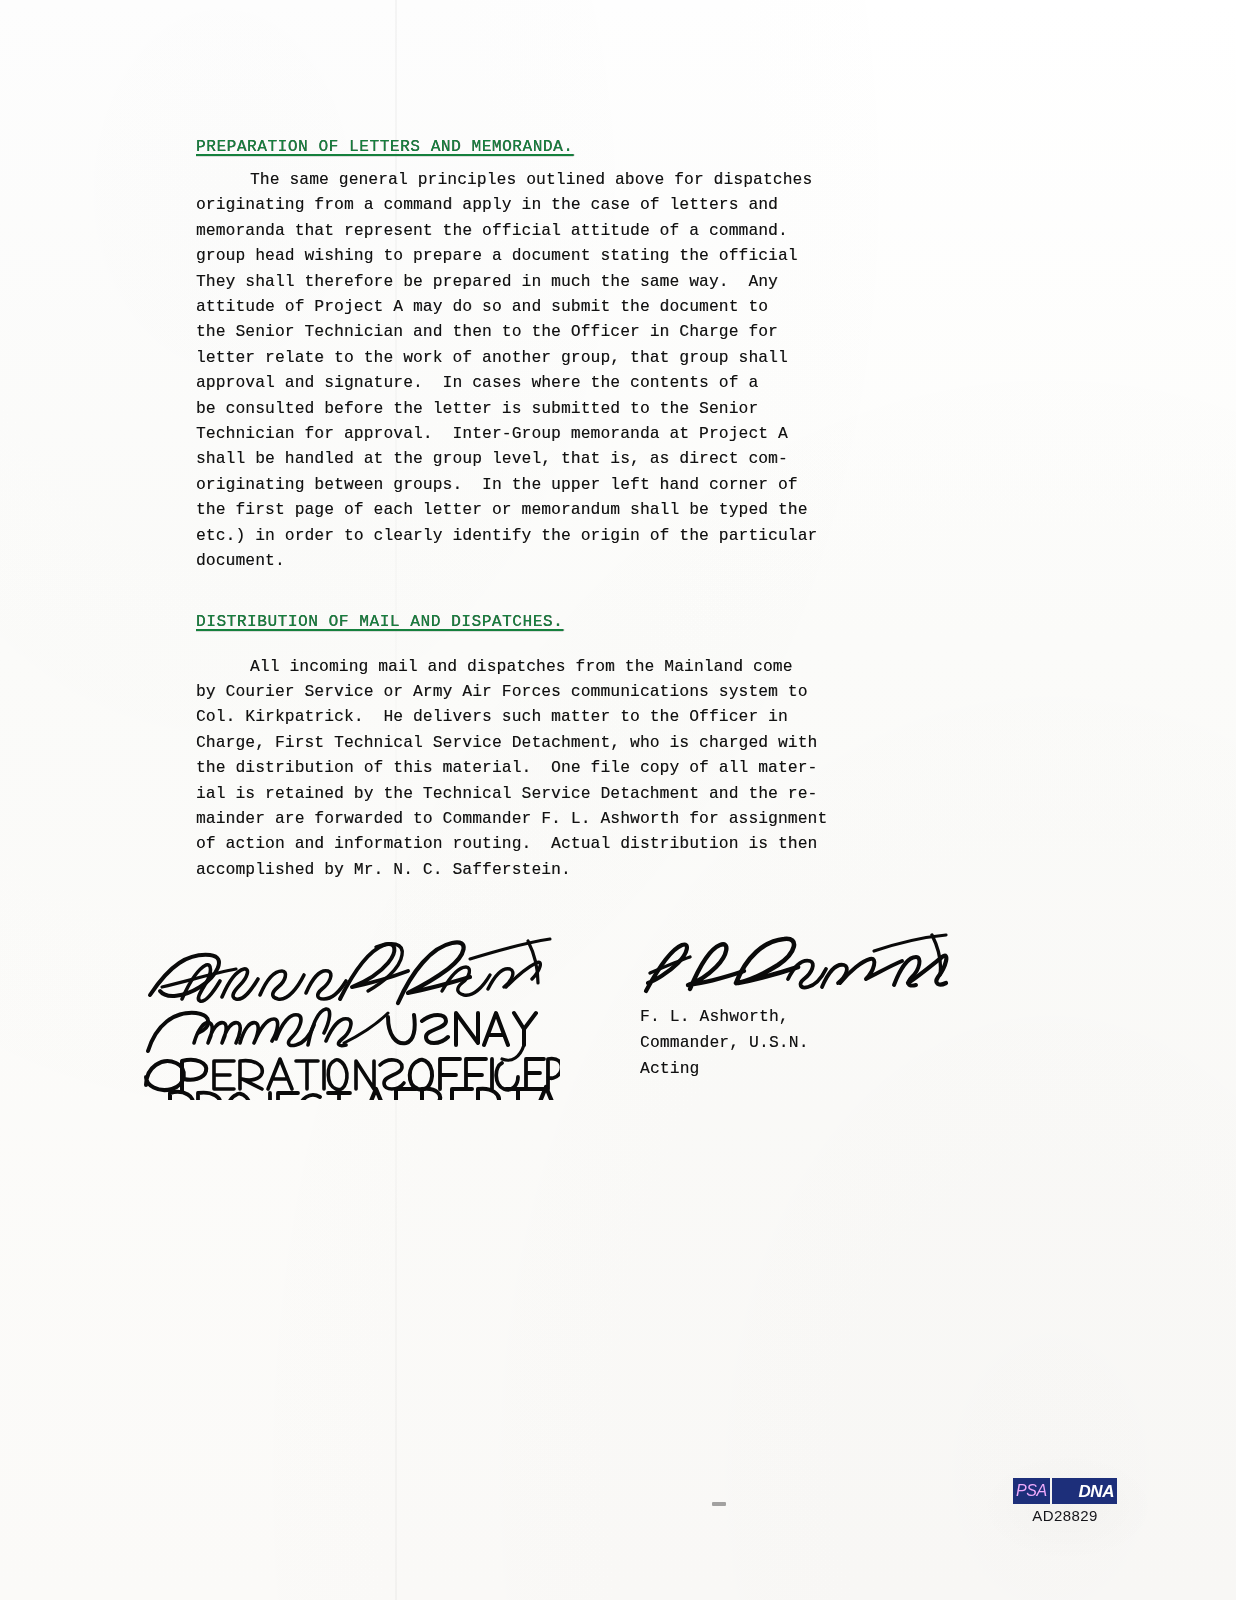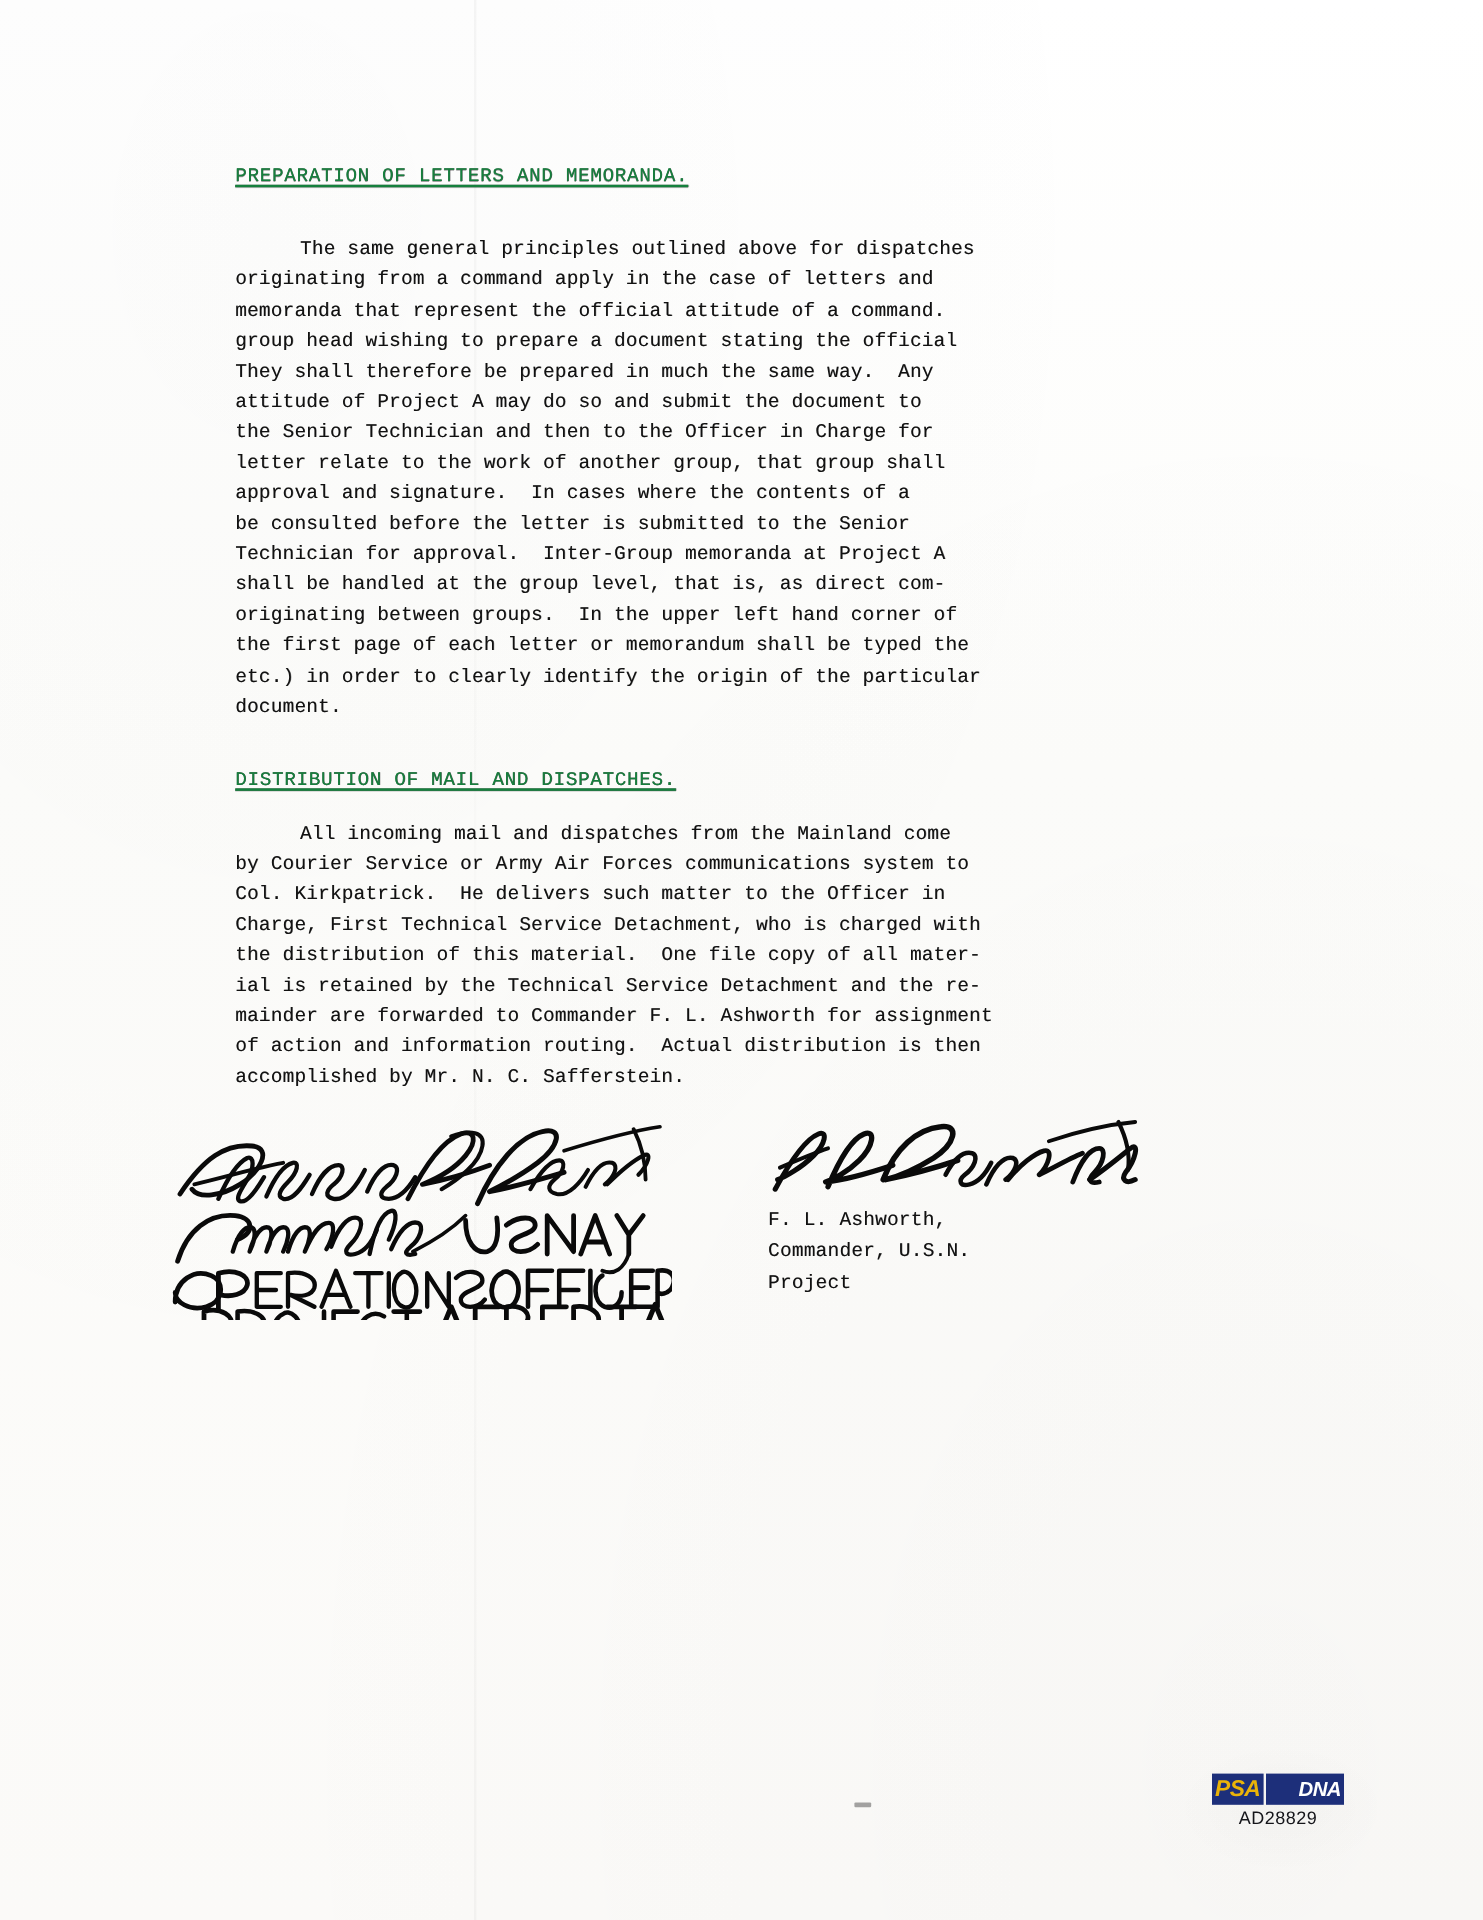--- a/index.html
+++ b/index.html
@@ -52,21 +52,21 @@
     text-decoration: underline;
     text-underline-offset: 3px;
     text-decoration-thickness: 1.6px;
     margin: 0 0 0 0;
     white-space: pre;
     color: #15803d;
     text-shadow: 0.35px 0 0 rgba(0,0,0,0.55), 0 0.35px 0 rgba(0,0,0,0.35);
   }
 
   .body-block {
-    margin-top: 40px;
+    margin-top: 12px;
     font-size: 16.2px;
     line-height: 25.4px;
     letter-spacing: 0.15px;
     color: #111111;
     text-shadow: 0.3px 0 0 rgba(0,0,0,0.45);
   }
   .body-line {
     white-space: pre;
     display: block;
   }
@@ -123,24 +123,24 @@
     height: 26px;
   }
   .psa-box {
     background: #1d2f7a;
     padding: 2px 3px;
     display: flex;
     align-items: center;
     justify-content: center;
   }
   .psa-word-red {
-    color: #eab308;
+    color: #f0abfc;
     font-family: "Liberation Sans", sans-serif;
-    font-weight: bold;
-    font-size: 19px;
+    font-weight: normal;
+    font-size: 16px;
     font-style: italic;
     letter-spacing: -0.5px;
     line-height: 1;
   }
   .psa-word-white {
     color: #ffffff;
     font-family: "Liberation Sans", sans-serif;
     font-weight: bold;
     font-size: 17px;
     font-style: italic;
@@ -307,21 +307,21 @@
           <path d="M182 54 C188 40, 196 30, 204 32 C210 34, 206 44, 198 50" stroke-width="3.8"></path>
           <path d="M200 50 C210 38, 222 28, 230 26 C238 24, 234 38, 226 46 C238 40, 252 32, 262 28" stroke-width="4"></path>
           <path d="M254 52 C260 36, 268 24, 276 24 C282 24, 280 36, 272 44 C266 50, 268 54, 276 52" stroke-width="4"></path>
           <path d="M268 50 C280 42, 292 32, 302 24 C310 18, 306 34, 298 44 C294 50, 298 54, 306 50" stroke-width="4.2"></path>
           <path d="M234 18 C258 10, 284 4, 306 2" stroke-width="3.2"></path>
           <path d="M292 2 C298 14, 302 28, 300 42" stroke-width="3.4"></path>
         </g>
       </svg>
       <div class="sig-typed">F. L. Ashworth,</div>
       <div class="sig-typed">Commander, U.S.N.</div>
-      <div class="sig-typed">Project</div>
+      <div class="sig-typed">Acting</div>
     </div>
   </div>
 
   <div class="bottom-mark"></div>
 
   <div class="psa-halo"></div>
   <div class="psa-sticker">
     <div class="psa-logo">
       <div class="psa-box">
         <span class="psa-word-red">PSA</span>

